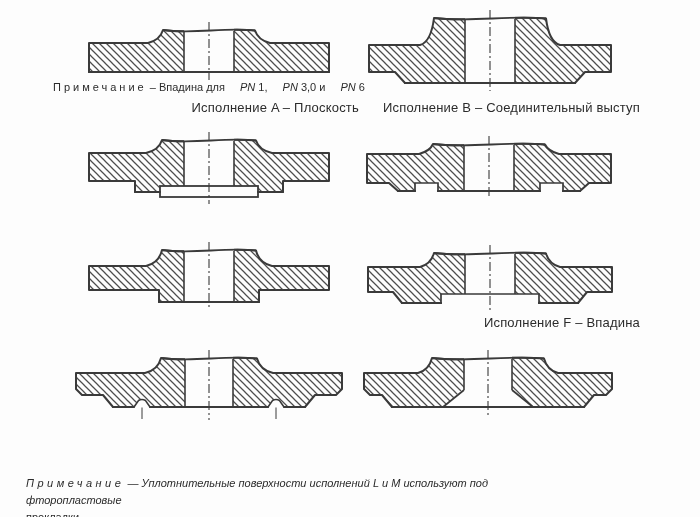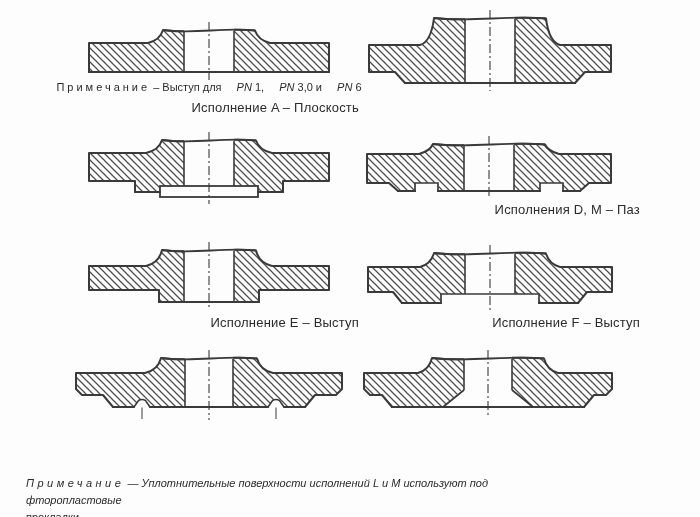--- a/index.html
+++ b/index.html
@@ -121,24 +121,23 @@
         <line x1="392" y1="407" x2="584" y2="407" stroke="#3a3a3a" stroke-width="1.8" stroke-linecap="square"></line>
         <line x1="464" y1="390" x2="443" y2="407" stroke="#3a3a3a" stroke-width="1.7"></line>
         <line x1="512" y1="390" x2="533" y2="407" stroke="#3a3a3a" stroke-width="1.7"></line>
         <path d="M432,358 C468.4,362.5 507.6,355 544,358.5" fill="none" stroke="#3a3a3a" stroke-width="1.8"></path>
         <line x1="464" y1="359" x2="464" y2="390" stroke="#3a3a3a" stroke-width="1.6"></line>
         <line x1="512" y1="359" x2="512" y2="390" stroke="#3a3a3a" stroke-width="1.6"></line>
         <line x1="488" y1="350" x2="488" y2="416" stroke="#3a3a3a" stroke-width="1.1" stroke-dasharray="9 3 2 3"></line>
       </g>
     </svg>
 
-  <div class="note-a" id="noteA"><span class="sp">Примечание</span><span> – Выступ для </span><span class="it">PN</span><span> 1, </span><span class="it">PN</span><span> 3,0 и </span><span class="it">PN</span><span> 6</span></div>
+  <div class="note-a" id="noteA"><span class="sp">Примечание</span><span> – Впадина для </span><span class="it">PN</span><span> 1, </span><span class="it">PN</span><span> 3,0 и </span><span class="it">PN</span><span> 6</span></div>
 
   <div class="cap col-left" style="top:99px">Исполнение A – Плоскость</div>
-  <div class="cap col-right" style="top:201px">Исполнения D, M – Паз</div>
-  <div class="cap col-left" style="top:314px">Исполнение E – Выступ</div>
-  <div class="cap col-right" style="top:314px">Исполнение F – Выступ</div>
+  <div class="cap col-right" style="top:99px">Исполнение B – Соединительный выступ</div>
+  <div class="cap col-right" style="top:314px">Исполнение F – Впадина</div>
 
   <div class="footnote">
     <div class="fn1" id="fn1"><span class="sp">Примечание</span><span> — Уплотнительные поверхности исполнений L и M используют под фторопластовые</span></div>
     <div class="fn2">прокладки.</div>
   </div>
 </div>
 
 </body></html>

